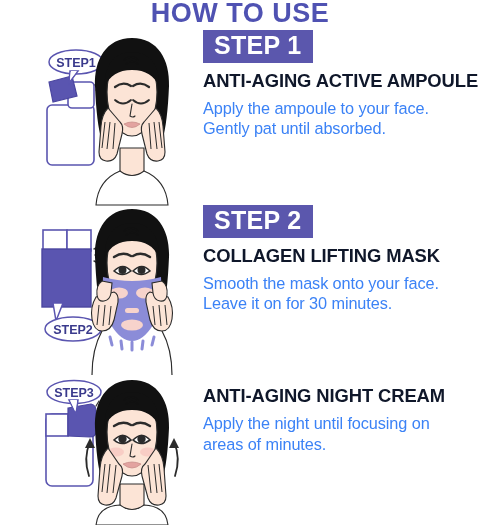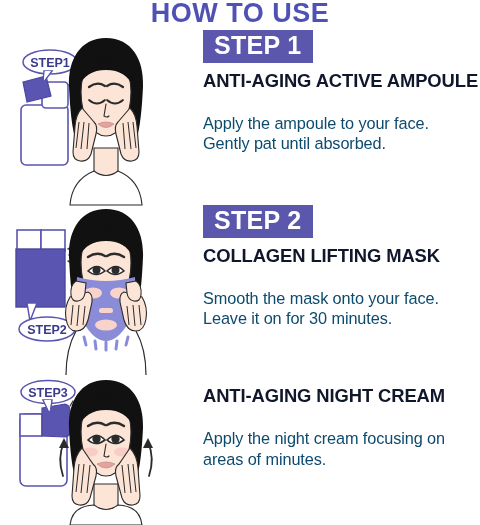--- a/index.html
+++ b/index.html
@@ -11,37 +11,37 @@
   .page{position:relative;width:480px;height:373px;}
 
   .header{
     position:absolute;top:-2px;left:0;width:480px;
     text-align:center;
     font-size:27px;font-weight:bold;letter-spacing:0.5px;
     color:#4f52b2;
   }
 
   .step-row{position:absolute;left:0;width:480px;}
-  .art{position:absolute;left:10px;top:0;width:192px;height:100%;}
+  .art{position:absolute;left:0;top:0;width:192px;height:100%;padding-left:36px;}
   .txt{position:absolute;left:203px;top:0;width:277px;}
 
   .badge{
     display:inline-block;
     background:#5b57ad;color:#ffffff;
     font-size:25px;font-weight:bold;letter-spacing:0.3px;
     padding:3px 11px 4px 11px;
     line-height:1.02;
   }
   .ptitle{
     color:#0f172a;font-size:18.4px;font-weight:bold;
     letter-spacing:-0.1px;margin-top:7px;white-space:nowrap;
   }
   .pdesc{
-    color:#0c4a6e;font-size:16.3px;line-height:1.27;
-    margin-top:21px;letter-spacing:-0.1px;
+    color:#3b82f6;font-size:16.3px;line-height:1.27;
+    margin-top:6px;letter-spacing:-0.1px;
   }
   .pdesc span{display:block;}
   svg{display:block;overflow:visible;}
 </style>
 </head>
 <body>
 
 <div class="page">
 
   <div class="header">HOW TO USE</div>
@@ -239,19 +239,19 @@
             <path d="M139,98 q6,-18 -1,-34" stroke="#2b2b2b" stroke-width="1.8" fill="none" stroke-linecap="round"></path>
             <polygon points="138,60 133,70 143,70" fill="#2b2b2b"></polygon>
           </g>
         </g>
       </svg>
     </div>
 
     <div class="txt">
       <div class="ptitle">ANTI-AGING NIGHT CREAM</div>
       <div class="pdesc">
-        <span>Apply the night cream focusing on</span>
+        <span>Apply the night until focusing on</span>
         <span>areas of minutes.</span>
       </div>
     </div>
   </div>
 
 </div>
 
 </body></html>

